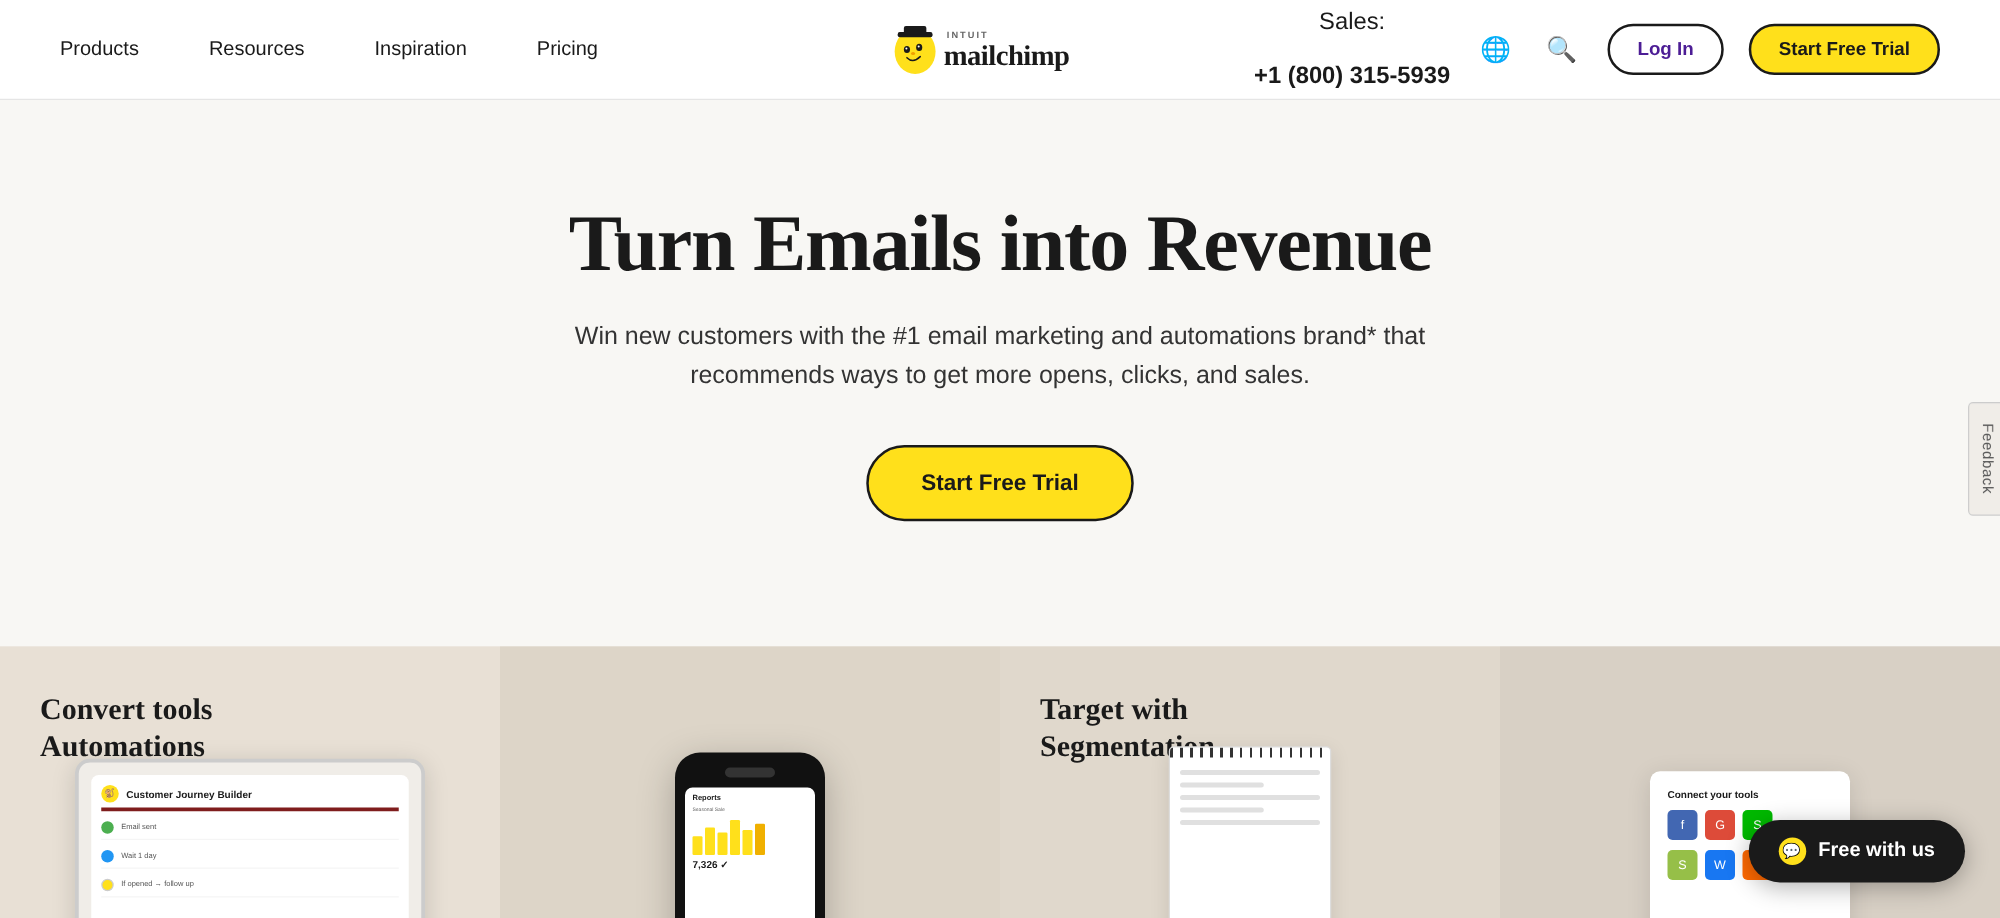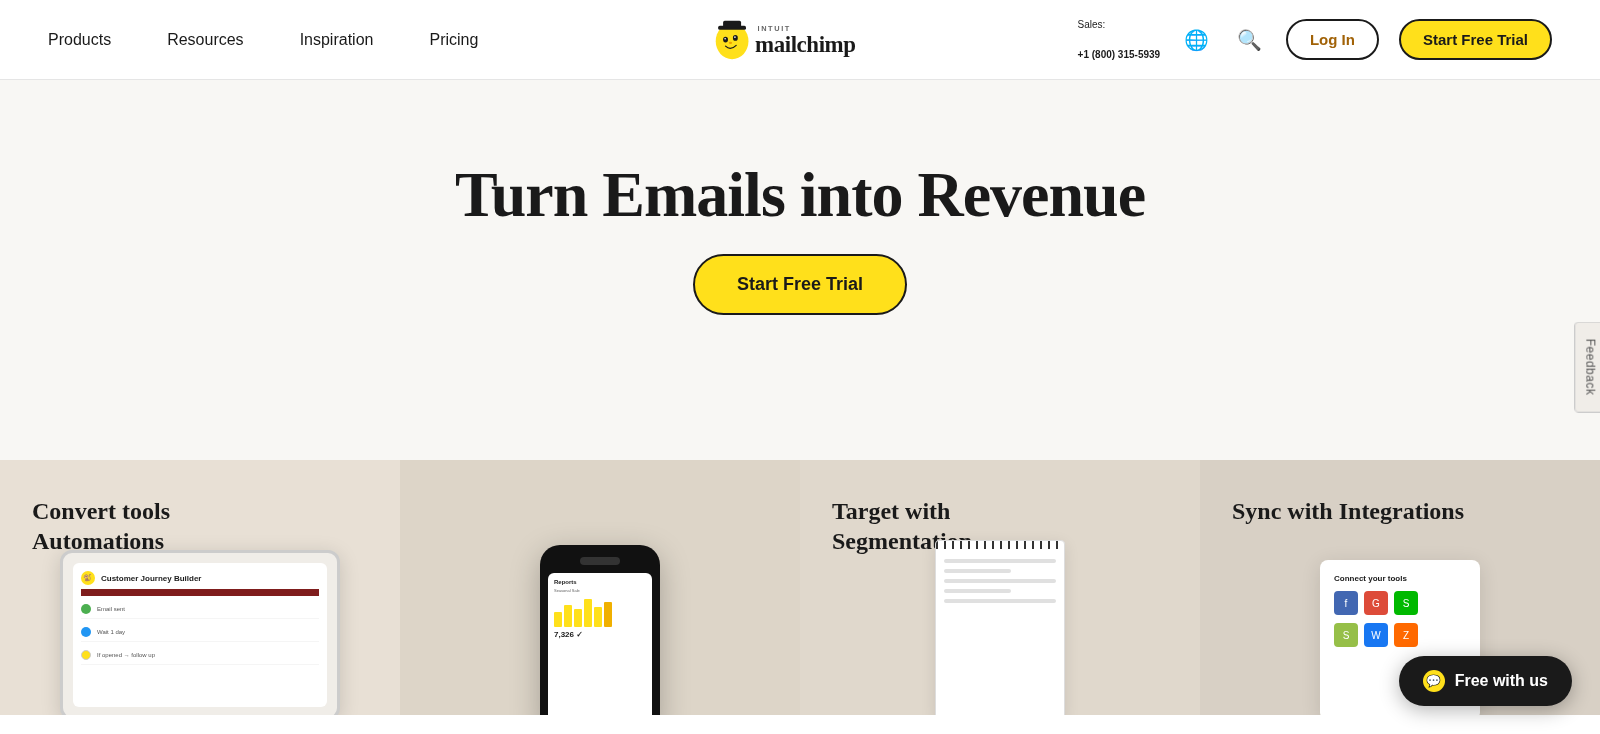--- a/index.html
+++ b/index.html
@@ -40,39 +40,39 @@
     .logo-svg {
       width: 180px;
       height: 48px;
     }
     .nav-right {
       display: flex;
       align-items: center;
       gap: 20px;
     }
     .sales-info {
-      text-align: left;
-      font-size: 10px;
+      text-align: center;
+      font-size: 19px;
       color: #1a1a1a;
       line-height: 1.4;
     }
     .sales-label { font-weight: 400; }
     .sales-number { font-weight: 600; margin-top: 16px; }
     .icon-btn {
       background: none;
       border: none;
       cursor: pointer;
       font-size: 20px;
       color: #1a1a1a;
       padding: 4px;
     }
     .btn-login {
       border: 2px solid #1a1a1a;
       background: #fff;
-      color: #a16207;
+      color: #4c1d95;
       font-size: 15px;
       font-weight: 600;
       padding: 10px 22px;
       border-radius: 50px;
       cursor: pointer;
     }
     .btn-start-trial-nav {
       background: #ffe01b;
       border: 2px solid #1a1a1a;
       color: #1a1a1a;
@@ -233,21 +233,21 @@
       height: calc(100% - 20px);
       padding: 8px;
       display: flex;
       flex-direction: column;
       gap: 4px;
     }
     .mock-tablet-header {
       font-size: 8px;
       font-weight: 700;
       color: #1a1a1a;
-      border-bottom: 7px solid #7f1d1d;
+      border-bottom: 3px solid #7f1d1d;
       padding-bottom: 4px;
       display: flex;
       align-items: center;
       gap: 6px;
     }
     .mc-icon-small {
       width: 14px;
       height: 14px;
       background: #ffe01b;
       border-radius: 50%;
@@ -431,20 +431,21 @@
     </div>
     <button class="icon-btn">🌐</button>
     <button class="icon-btn">🔍</button>
     <button class="btn-login">Log In</button>
     <button class="btn-start-trial-nav">Start Free Trial</button>
   </div>
 </nav>
 
 <section class="hero">
   <h1>Turn Emails into Revenue</h1>
+  <p>Win new customers with the #1 email marketing and automations brand* that recommends ways to get more opens, clicks, and sales.</p>
   <button class="btn-start-free">Start Free Trial</button>
 </section>
 
 <section class="features">
 
   <div class="feature-card" style="background:#e8e0d5;">
     <h3>Convert tools Automations</h3>
     <div class="feature-img-area">
       <div class="mock-tablet">
         <div class="mock-tablet-inner">
@@ -500,21 +501,20 @@
           <div class="mock-ruler-line short"></div>
           <div class="mock-ruler-line"></div>
           <div class="mock-ruler-line short"></div>
           <div class="mock-ruler-line"></div>
         </div>
       </div>
     </div>
   </div>
 
   <div class="feature-card" style="background:#d8d0c5;">
-    <h3>Sync with Integrations</h3>
     <div class="feature-img-area">
       <div class="mock-card">
         <div class="mock-card-title">Connect your tools</div>
         <div class="mock-integration-row">
           <div class="mock-int-icon" style="background:#4267B2; color:white;">f</div>
           <div class="mock-int-icon" style="background:#dd4b39; color:white;">G</div>
           <div class="mock-int-icon" style="background:#00b900; color:white;">S</div>
         </div>
         <div class="mock-integration-row">
           <div class="mock-int-icon" style="background:#96bf48; color:white;">S</div>

